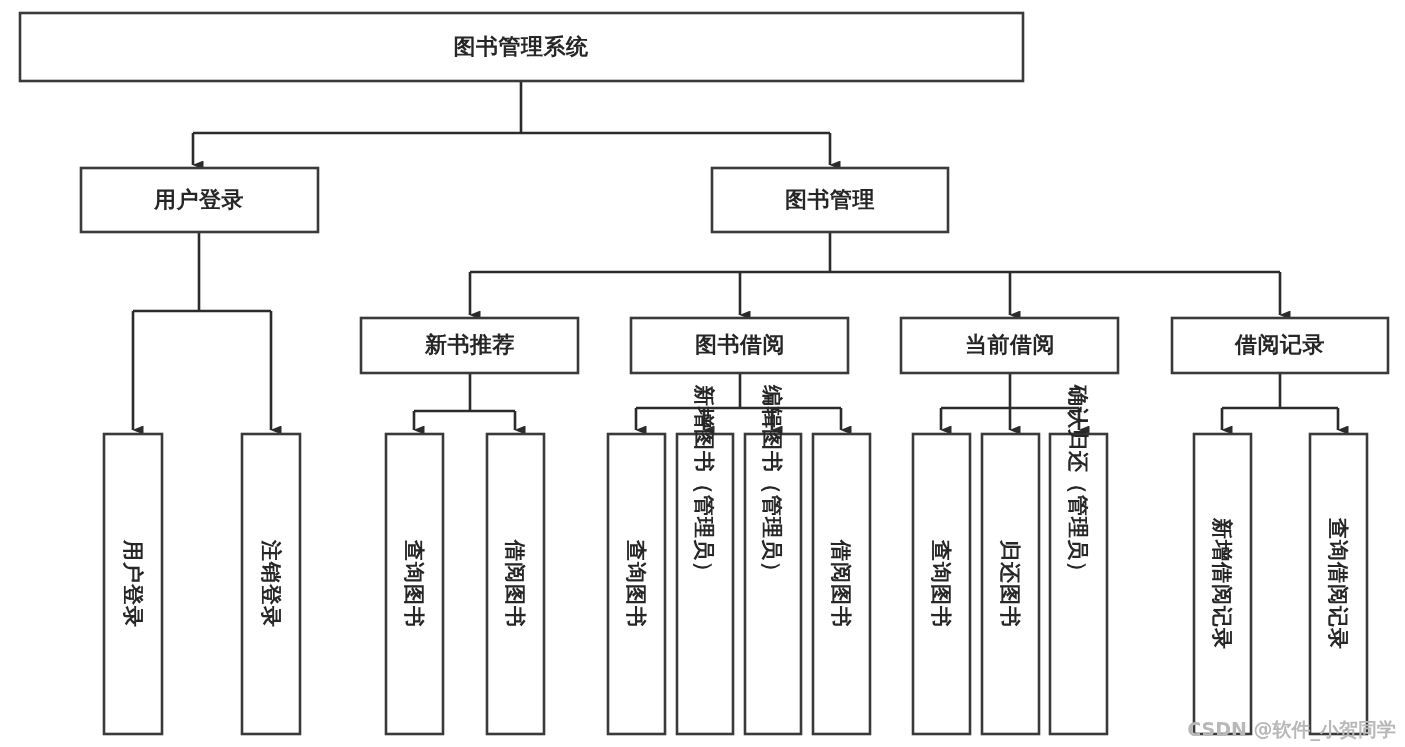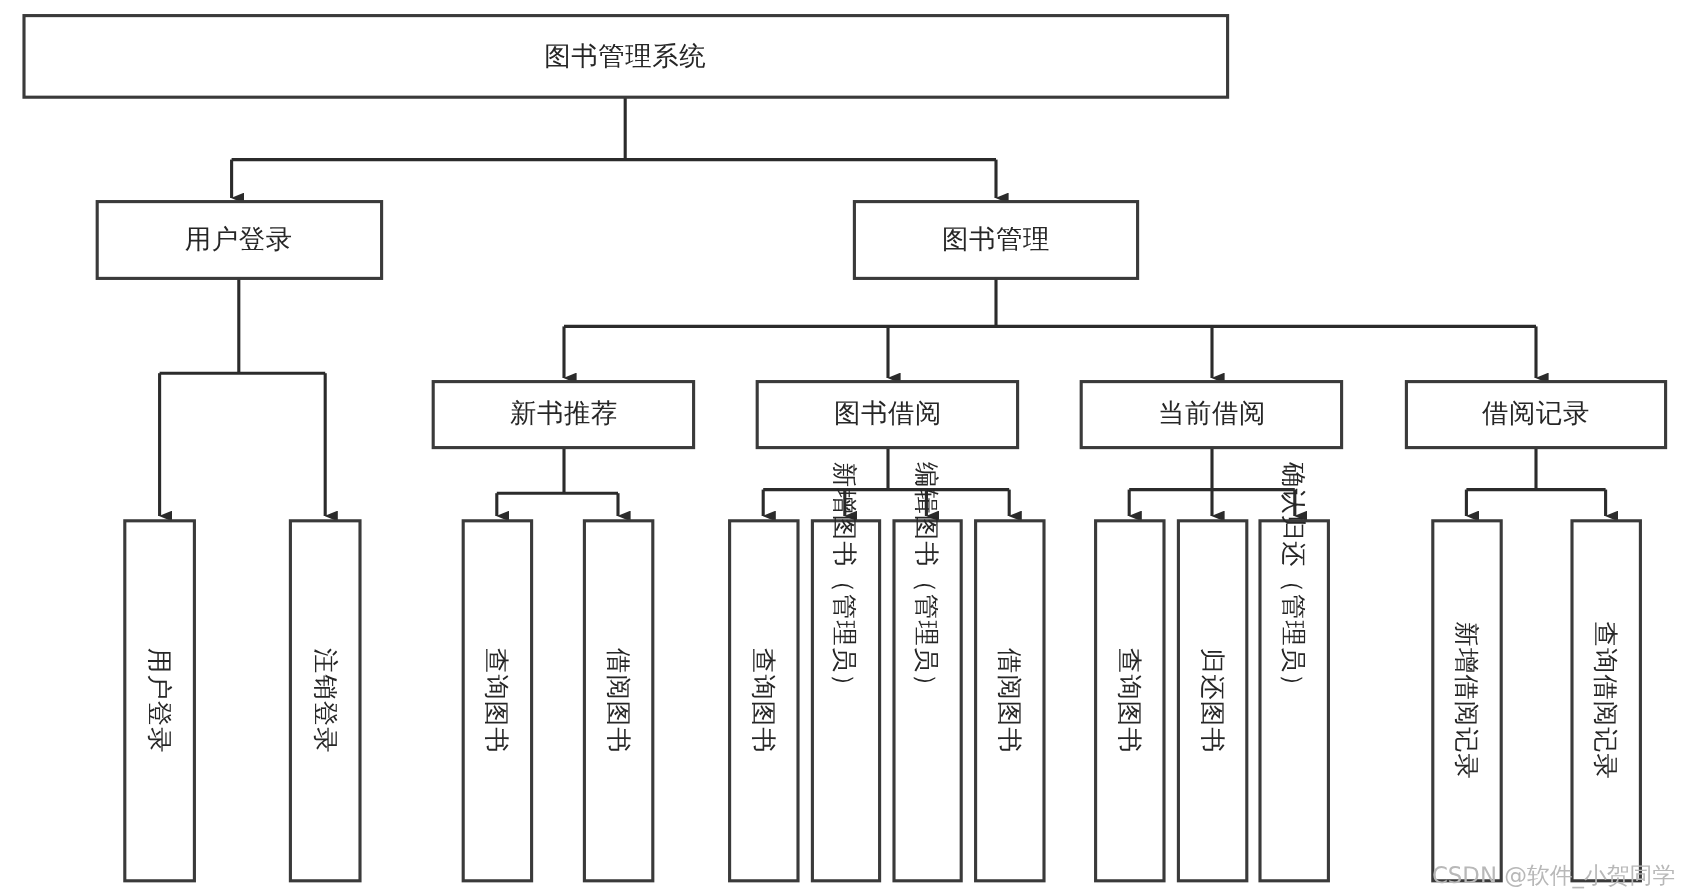--- a/index.html
+++ b/index.html
@@ -12,20 +12,21 @@
     height: 747px;
     font-family: "DejaVu Sans", "Liberation Sans", sans-serif;
     overflow: hidden;
     position: relative;
   }
   #diagram-root {
     position: absolute;
     left: 0; top: 0;
     width: 1405px;
     height: 747px;
+    font-weight: bold;
   }
   svg#tree-svg {
     display: block;
     width: 1405px;
     height: 747px;
   }
   .node-box {
     fill: #ffffff;
     stroke: #3a3a3a;
     stroke-width: 2.6;

